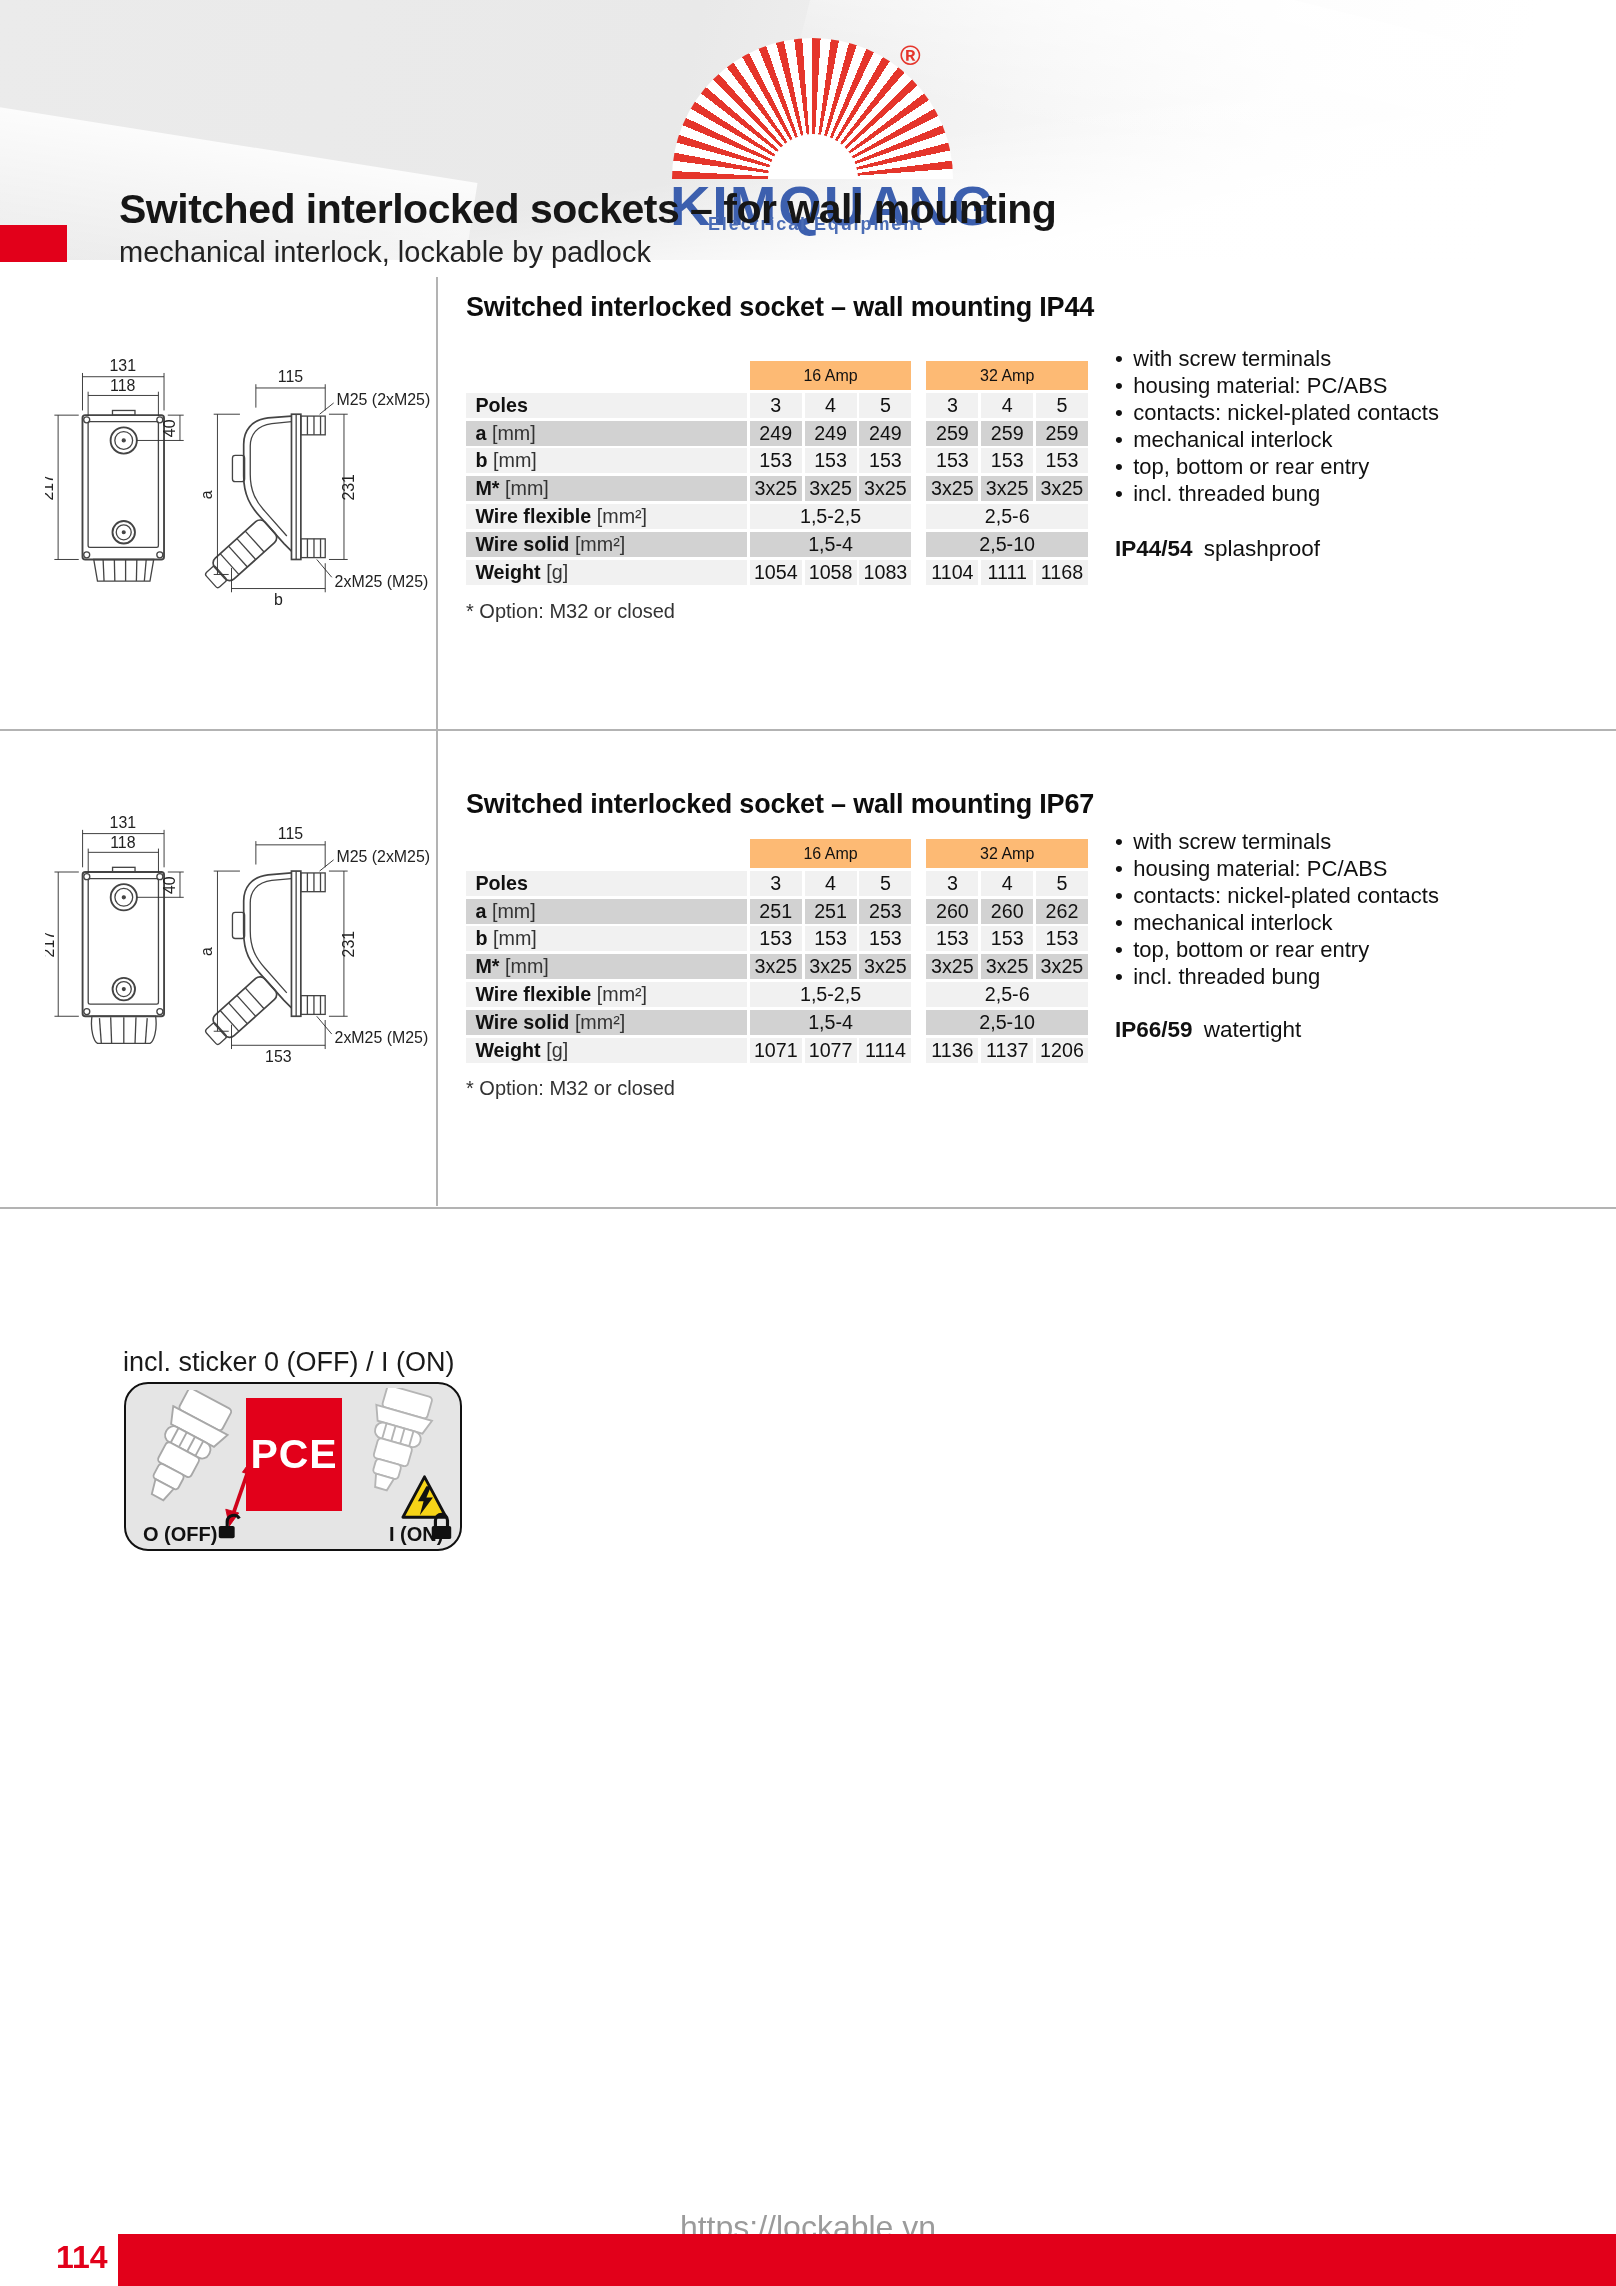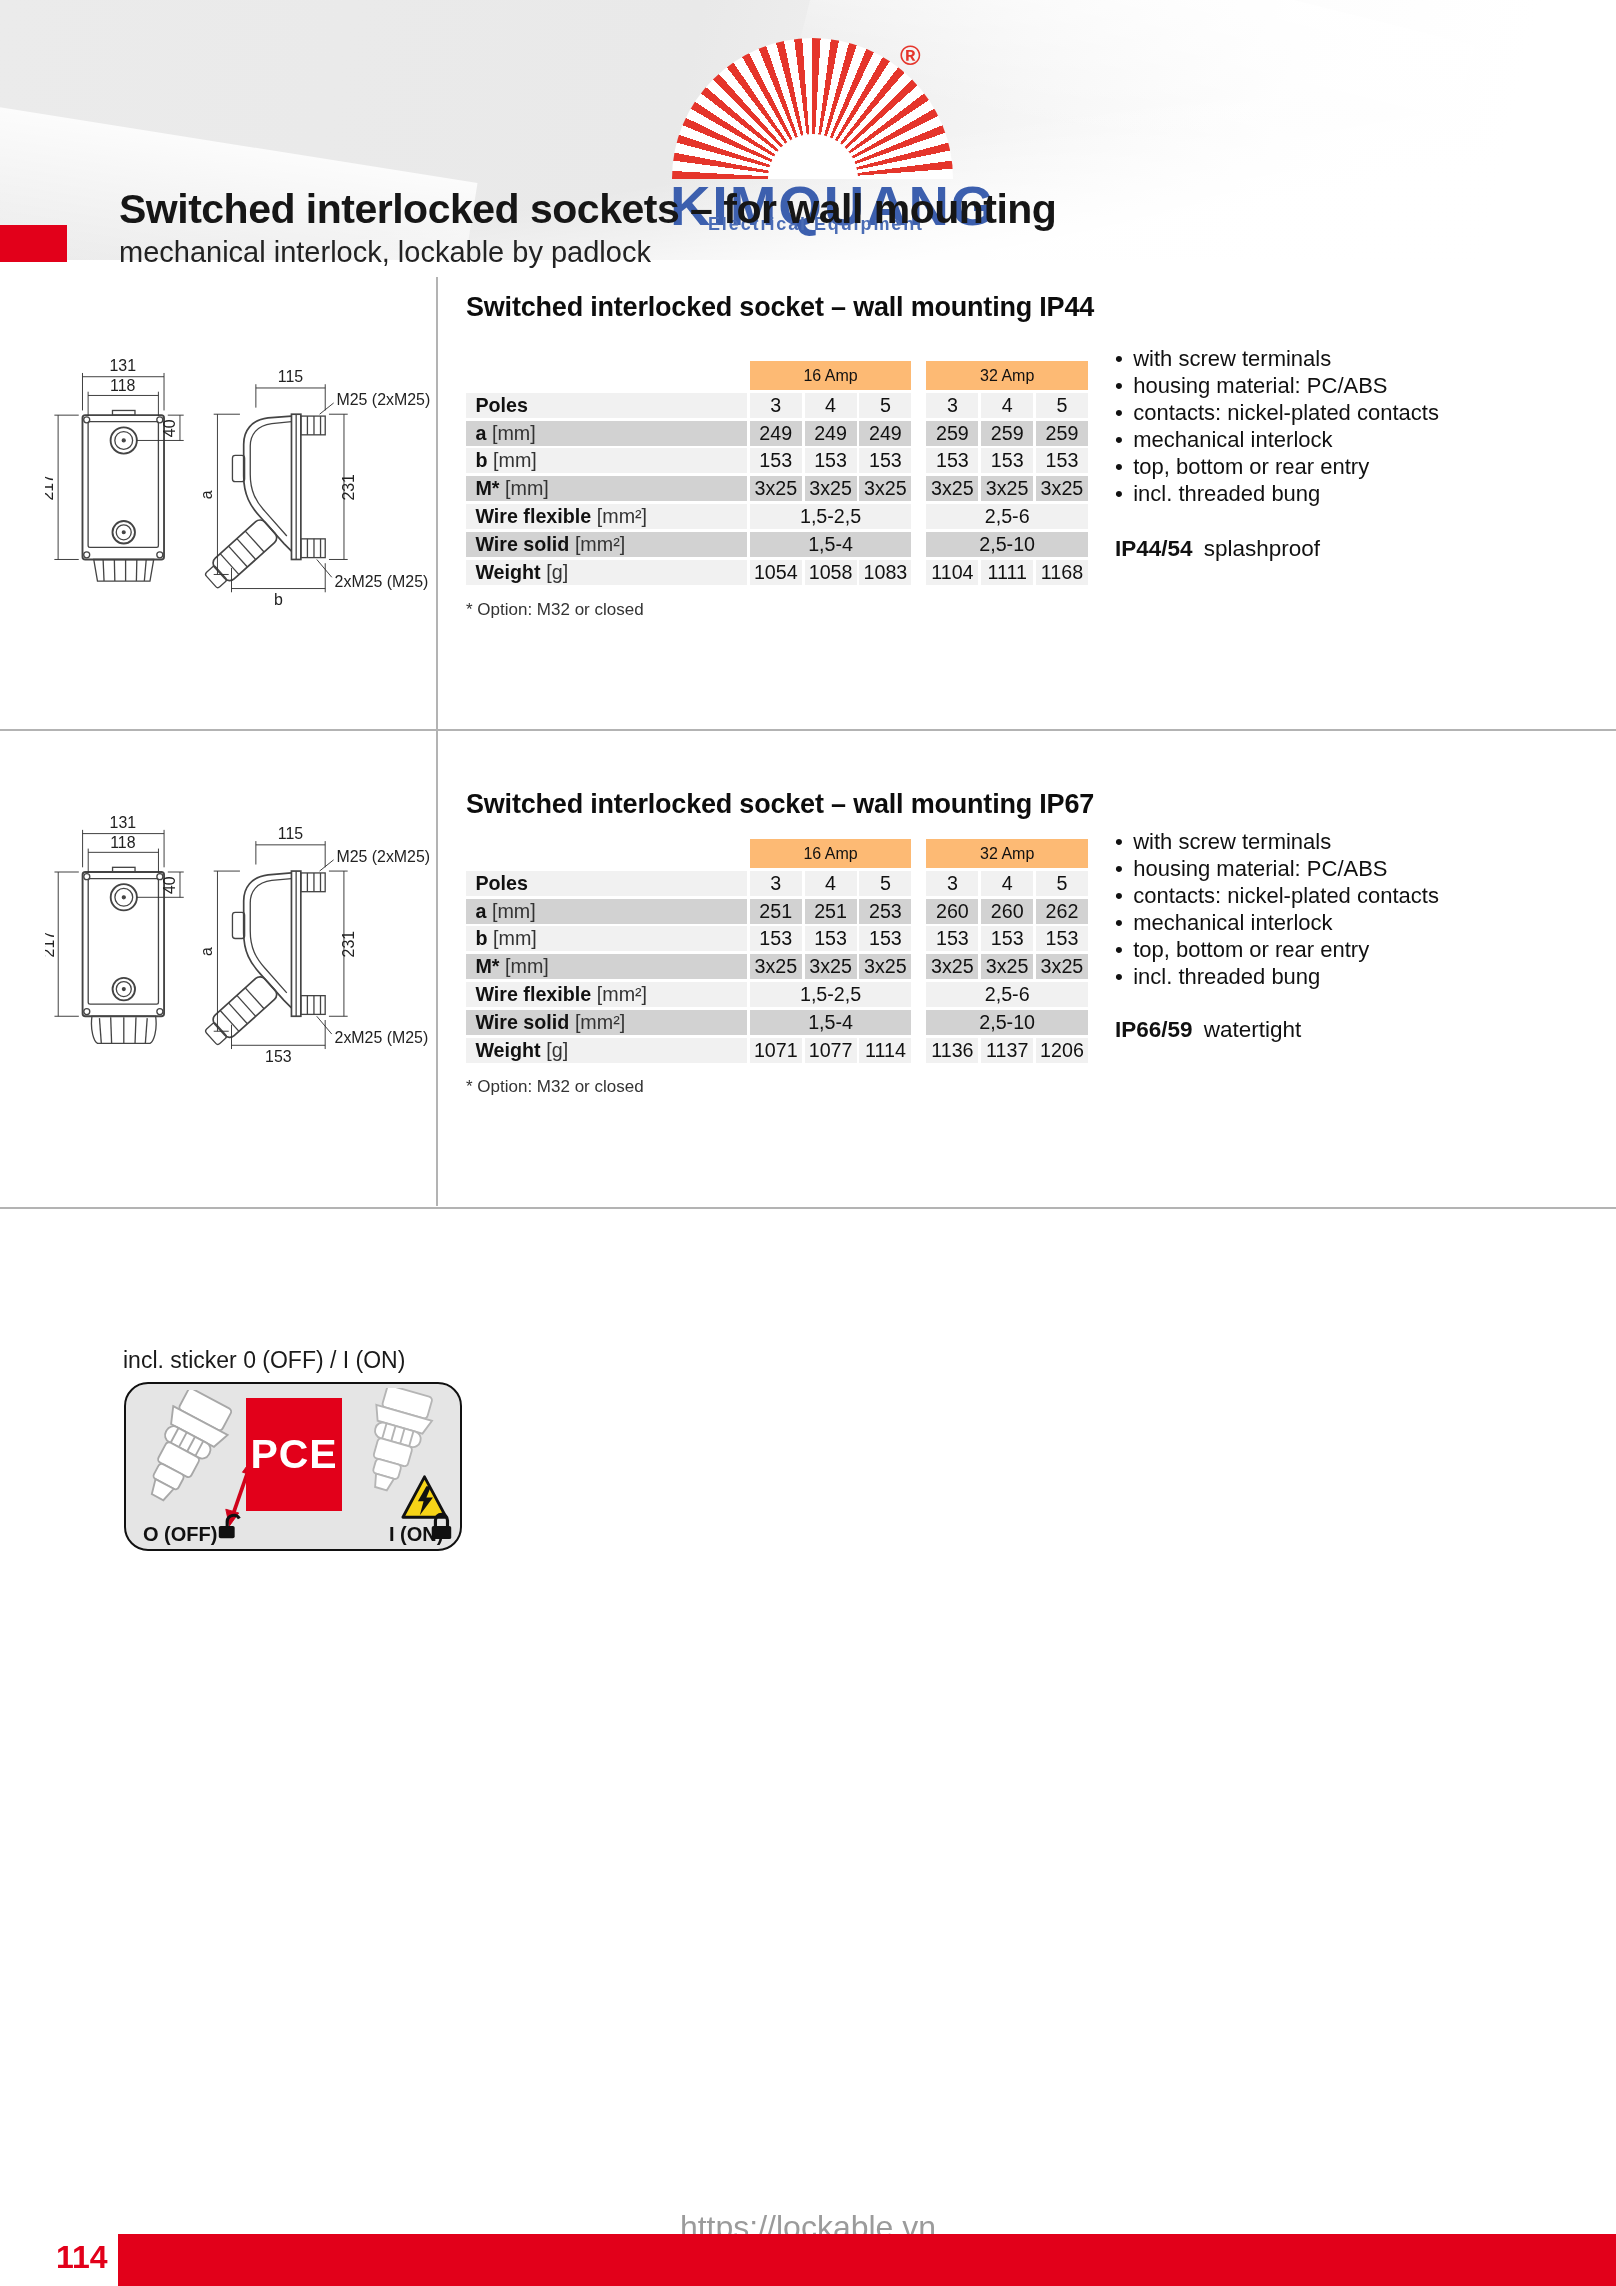--- a/index.html
+++ b/index.html
@@ -47,32 +47,32 @@
   .t-amp{height:29px;line-height:29px;margin-bottom:2.8px;}
   .amp1{grid-column:2/5;}  .amp2{grid-column:6/9;}
   .amp-cell{background:#fdba74;text-align:center;font-weight:normal;font-size:16px;}
   .row-dark{--rb:#d2d2d2;} .row-light{--rb:#f1f1f1;}
   .lab{background:var(--rb);padding-left:9.4px;white-space:nowrap;}
   .lab .lb{font-weight:bold;}
   .lab .lu{margin-left:5.6px;color:#333;}
   .val{background:var(--rb);text-align:center;}
   .m1{grid-column:2/5;background:var(--rb);text-align:center;}
   .m2{grid-column:6/9;background:var(--rb);text-align:center;}
-  .footnote{font-size:17px;color:#333;}
+  .footnote{font-size:20px;color:#333;}
 
   
   .features{width:450px;font-size:22px;color:#111;}
   .feat{display:flex;line-height:27px;}
   .feat::before{content:"•";margin-right:10.3px;font-size:22.5px;}
   .rating{font-size:22.5px;}
   .rating .rb{font-weight:bold;}
   .rating .rt{margin-left:11.2px;}
 
   
-  .sticker-caption{left:123px;top:1347px;font-size:23px;color:#1a1a1a;}
+  .sticker-caption{left:123px;top:1347px;font-size:27px;color:#1a1a1a;}
   .sticker{left:124px;top:1382px;width:334px;height:165px;border:2.8px solid #111;border-radius:24px;background:#e5e5e5;}
   .pce-box{position:absolute;left:120px;top:14px;width:96px;height:113px;background:#e2001a;
            display:flex;align-items:center;justify-content:center;}
   .pce-text{color:#fff;font-size:41px;font-weight:bold;letter-spacing:0.9px;}
   .stk-label{position:absolute;font-size:20px;font-weight:bold;color:#111;}
 
   .footer-url{left:0;top:2209px;width:1616px;text-align:center;font-size:32px;color:#9b9b9b;z-index:1;}
   .footer-bar{left:118px;top:2234px;width:1498px;height:52px;background:#e2001a;z-index:2;}
   .page-num{left:56px;top:2239px;font-size:32px;font-weight:bold;color:#e2001a;z-index:3;}
 

